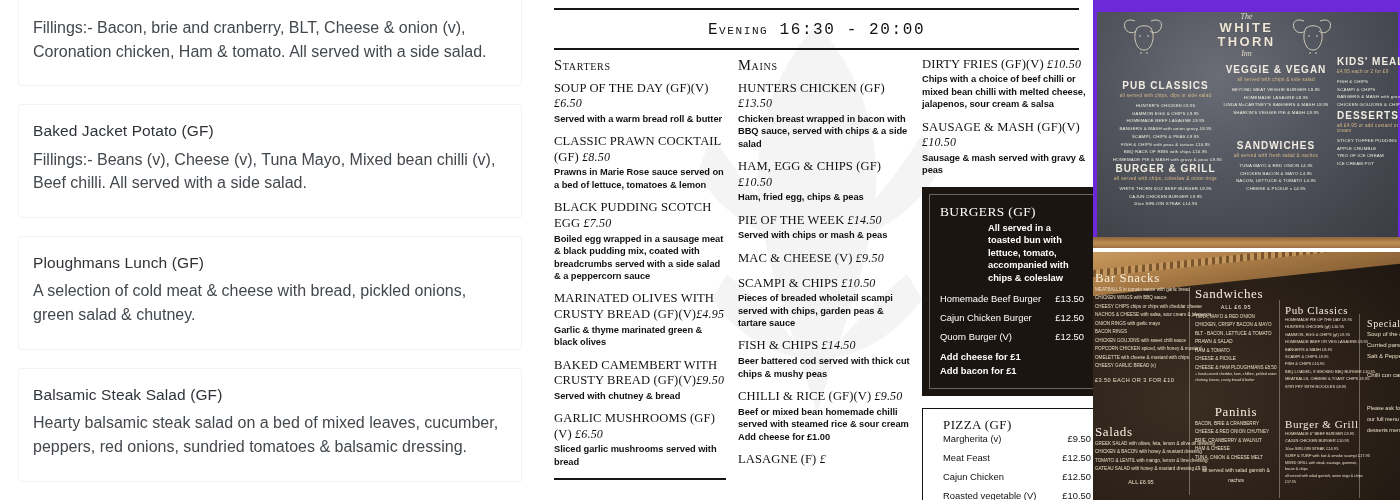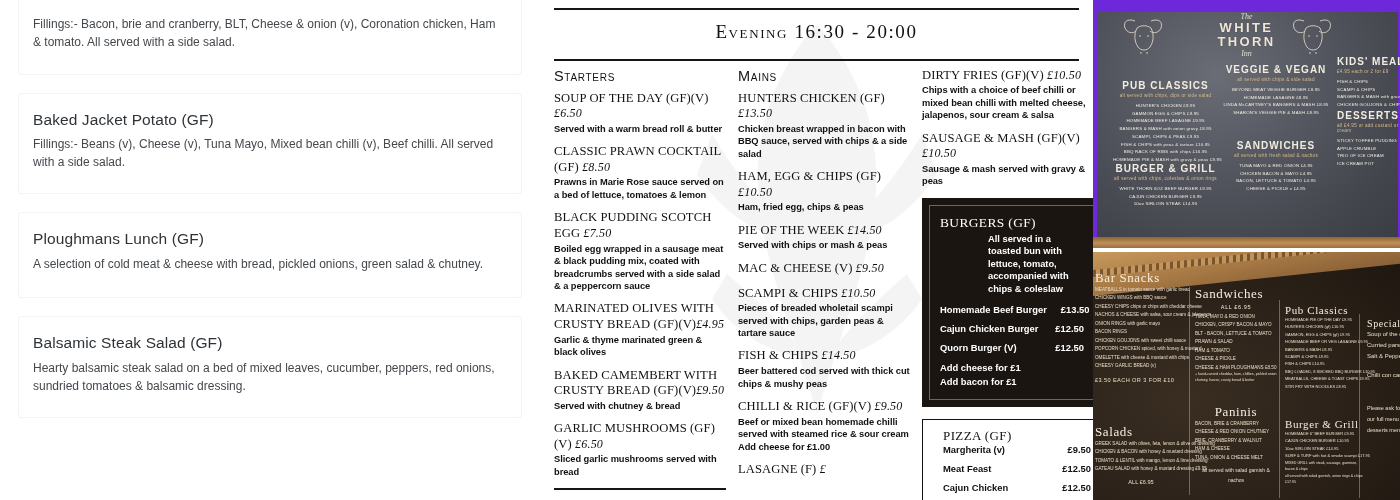--- a/index.html
+++ b/index.html
@@ -32,21 +32,21 @@
   .card.first { margin-top: -36px; padding-top: 44px; }
   .card-title {
     font-size: 15.5px;
     font-weight: 400;
     color: #2f3337;
     letter-spacing: .1px;
     margin-bottom: 7px;
     line-height: 1.25;
   }
   .card-desc {
-    font-size: 12px;
+    font-size: 16px;
     line-height: 1.48;
     color: #43484d;
     max-width: 470px;
   }
 
   
   .center-panel {
     width: 553px; flex: 0 0 553px; height: 500px;
     position: relative;
     background: #ffffff;
@@ -57,37 +57,37 @@
     position: absolute; left: 50%; top: 14px;
     transform: translateX(-50%);
     width: 330px; height: 470px;
     opacity: .085;
     pointer-events: none;
     z-index: 0;
   }
   .center-inner { position: relative; z-index: 2; }
   .rule-top { height: 2px; background: #161616; margin: 8px 0 0 0; }
   .period-title {
-    font-family: Liberation Serif, serif;
+    font-family: Liberation Mono, monospace;
     text-align: center;
-    font-size: 19px;
+    font-size: 16px;
     letter-spacing: 1.6px;
     color: #111;
-    padding: 11px 0 16px 0;
+    padding: 11px 0 9px 0;
     font-variant: small-caps;
     white-space: nowrap;
   }
   .rule-under { height: 1.6px; background: #161616; margin-bottom: 7px; }
 
   .cols { display: flex; gap: 12px; }
   .col { width: 172px; flex: 0 0 172px; position: relative; }
   .col.c3 { width: 180px; flex: 0 0 180px; }
 
   .col-head {
-    font-family: Liberation Sans, sans-serif;
+    font-family: Liberation Serif, serif;
     font-variant: small-caps;
     font-size: 14.5px;
     letter-spacing: .7px;
     color: #111;
     margin-bottom: 7px;
   }
   .item { margin-bottom: 9px; }
   .item-name {
     font-family: "Liberation Serif", serif;
     font-size: 12.6px;
@@ -125,21 +125,21 @@
     color: #fff;
     letter-spacing: .4px;
     margin-bottom: 2px;
   }
   .box-dark .box-sub {
     font-size: 9.3px; font-weight: bold; color: #fff;
     line-height: 1.35; margin-bottom: 9px; margin-left: 48px;
   }
   .prow {
     display: flex; justify-content: space-between; align-items: baseline;
-    font-size: 9.4px; font-weight: bold; color: #fff;
+    font-size: 9.4px; font-weight: normal; color: #fff;
     margin-bottom: 8px; gap: 14px;
   }
   .prow .pn { white-space: nowrap; }
   .prow .pv { white-space: nowrap; }
   .addons { font-size: 9.4px; font-weight: bold; color:#fff; line-height: 1.4; }
 
   
   .box-light { border: 1.6px solid #111; padding: 8px 10px 9px 20px; margin-top: 4px; }
   .box-light .box-title {
     font-family: "Liberation Serif", serif;

